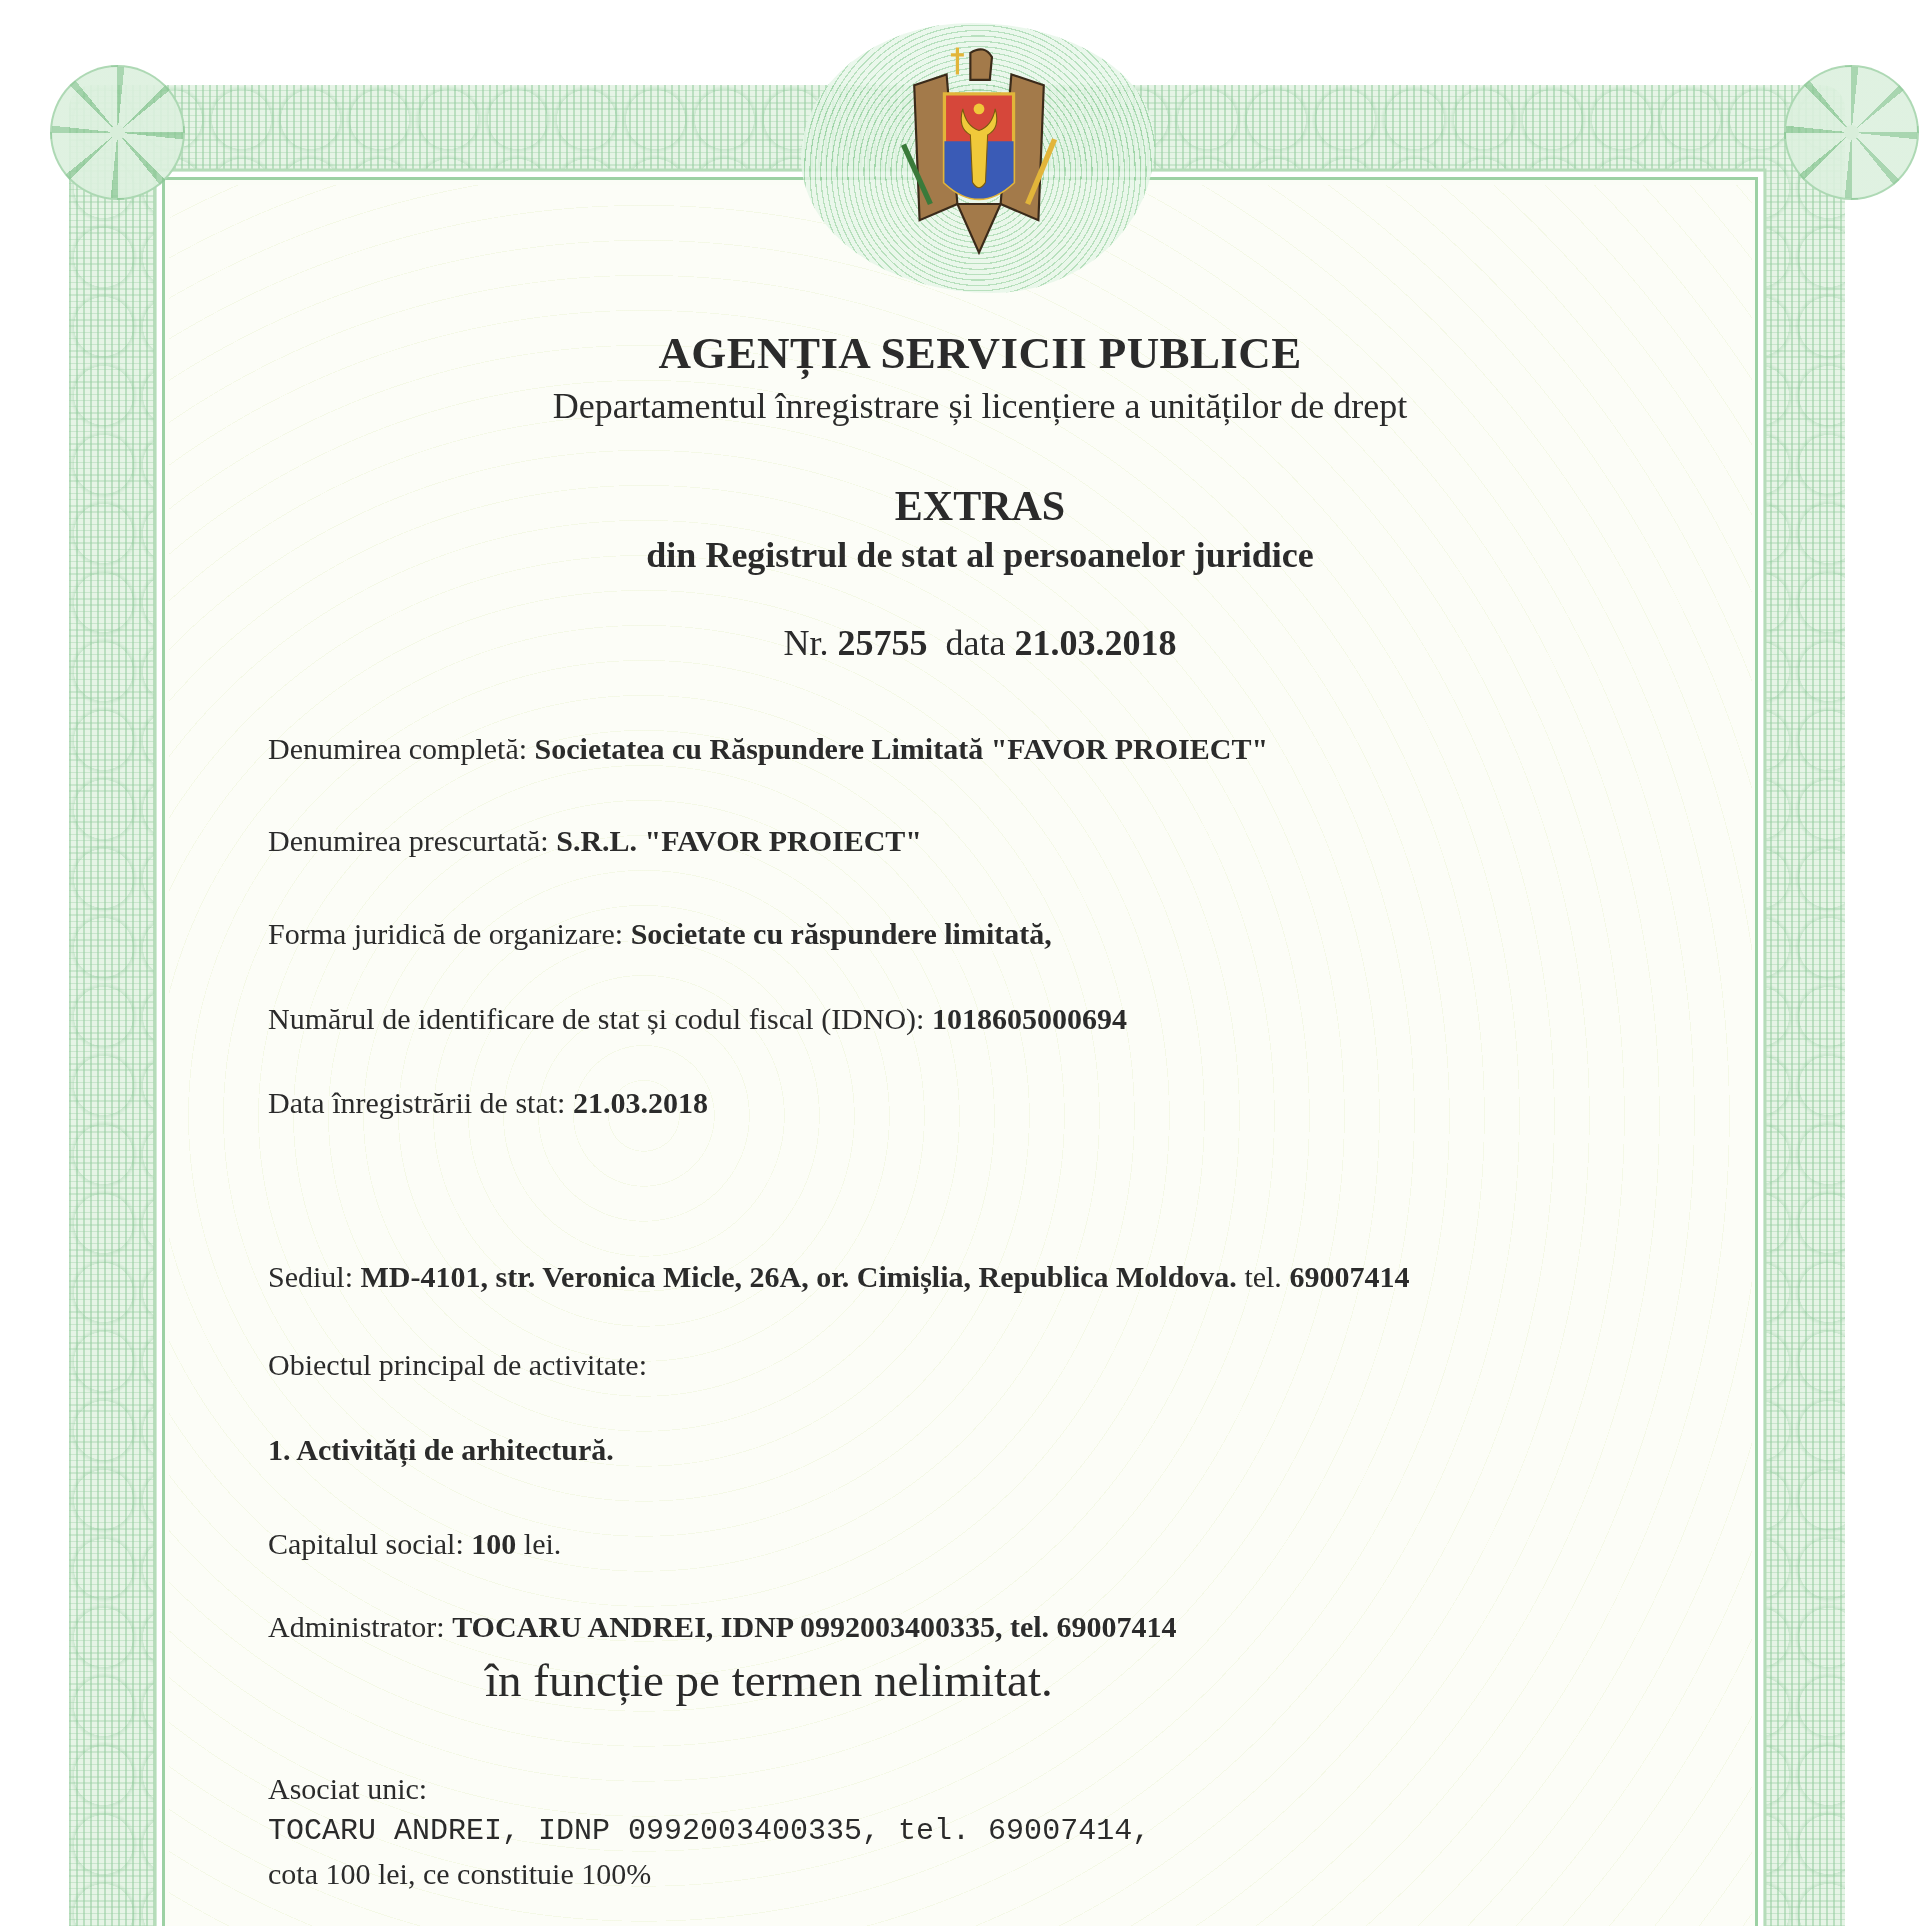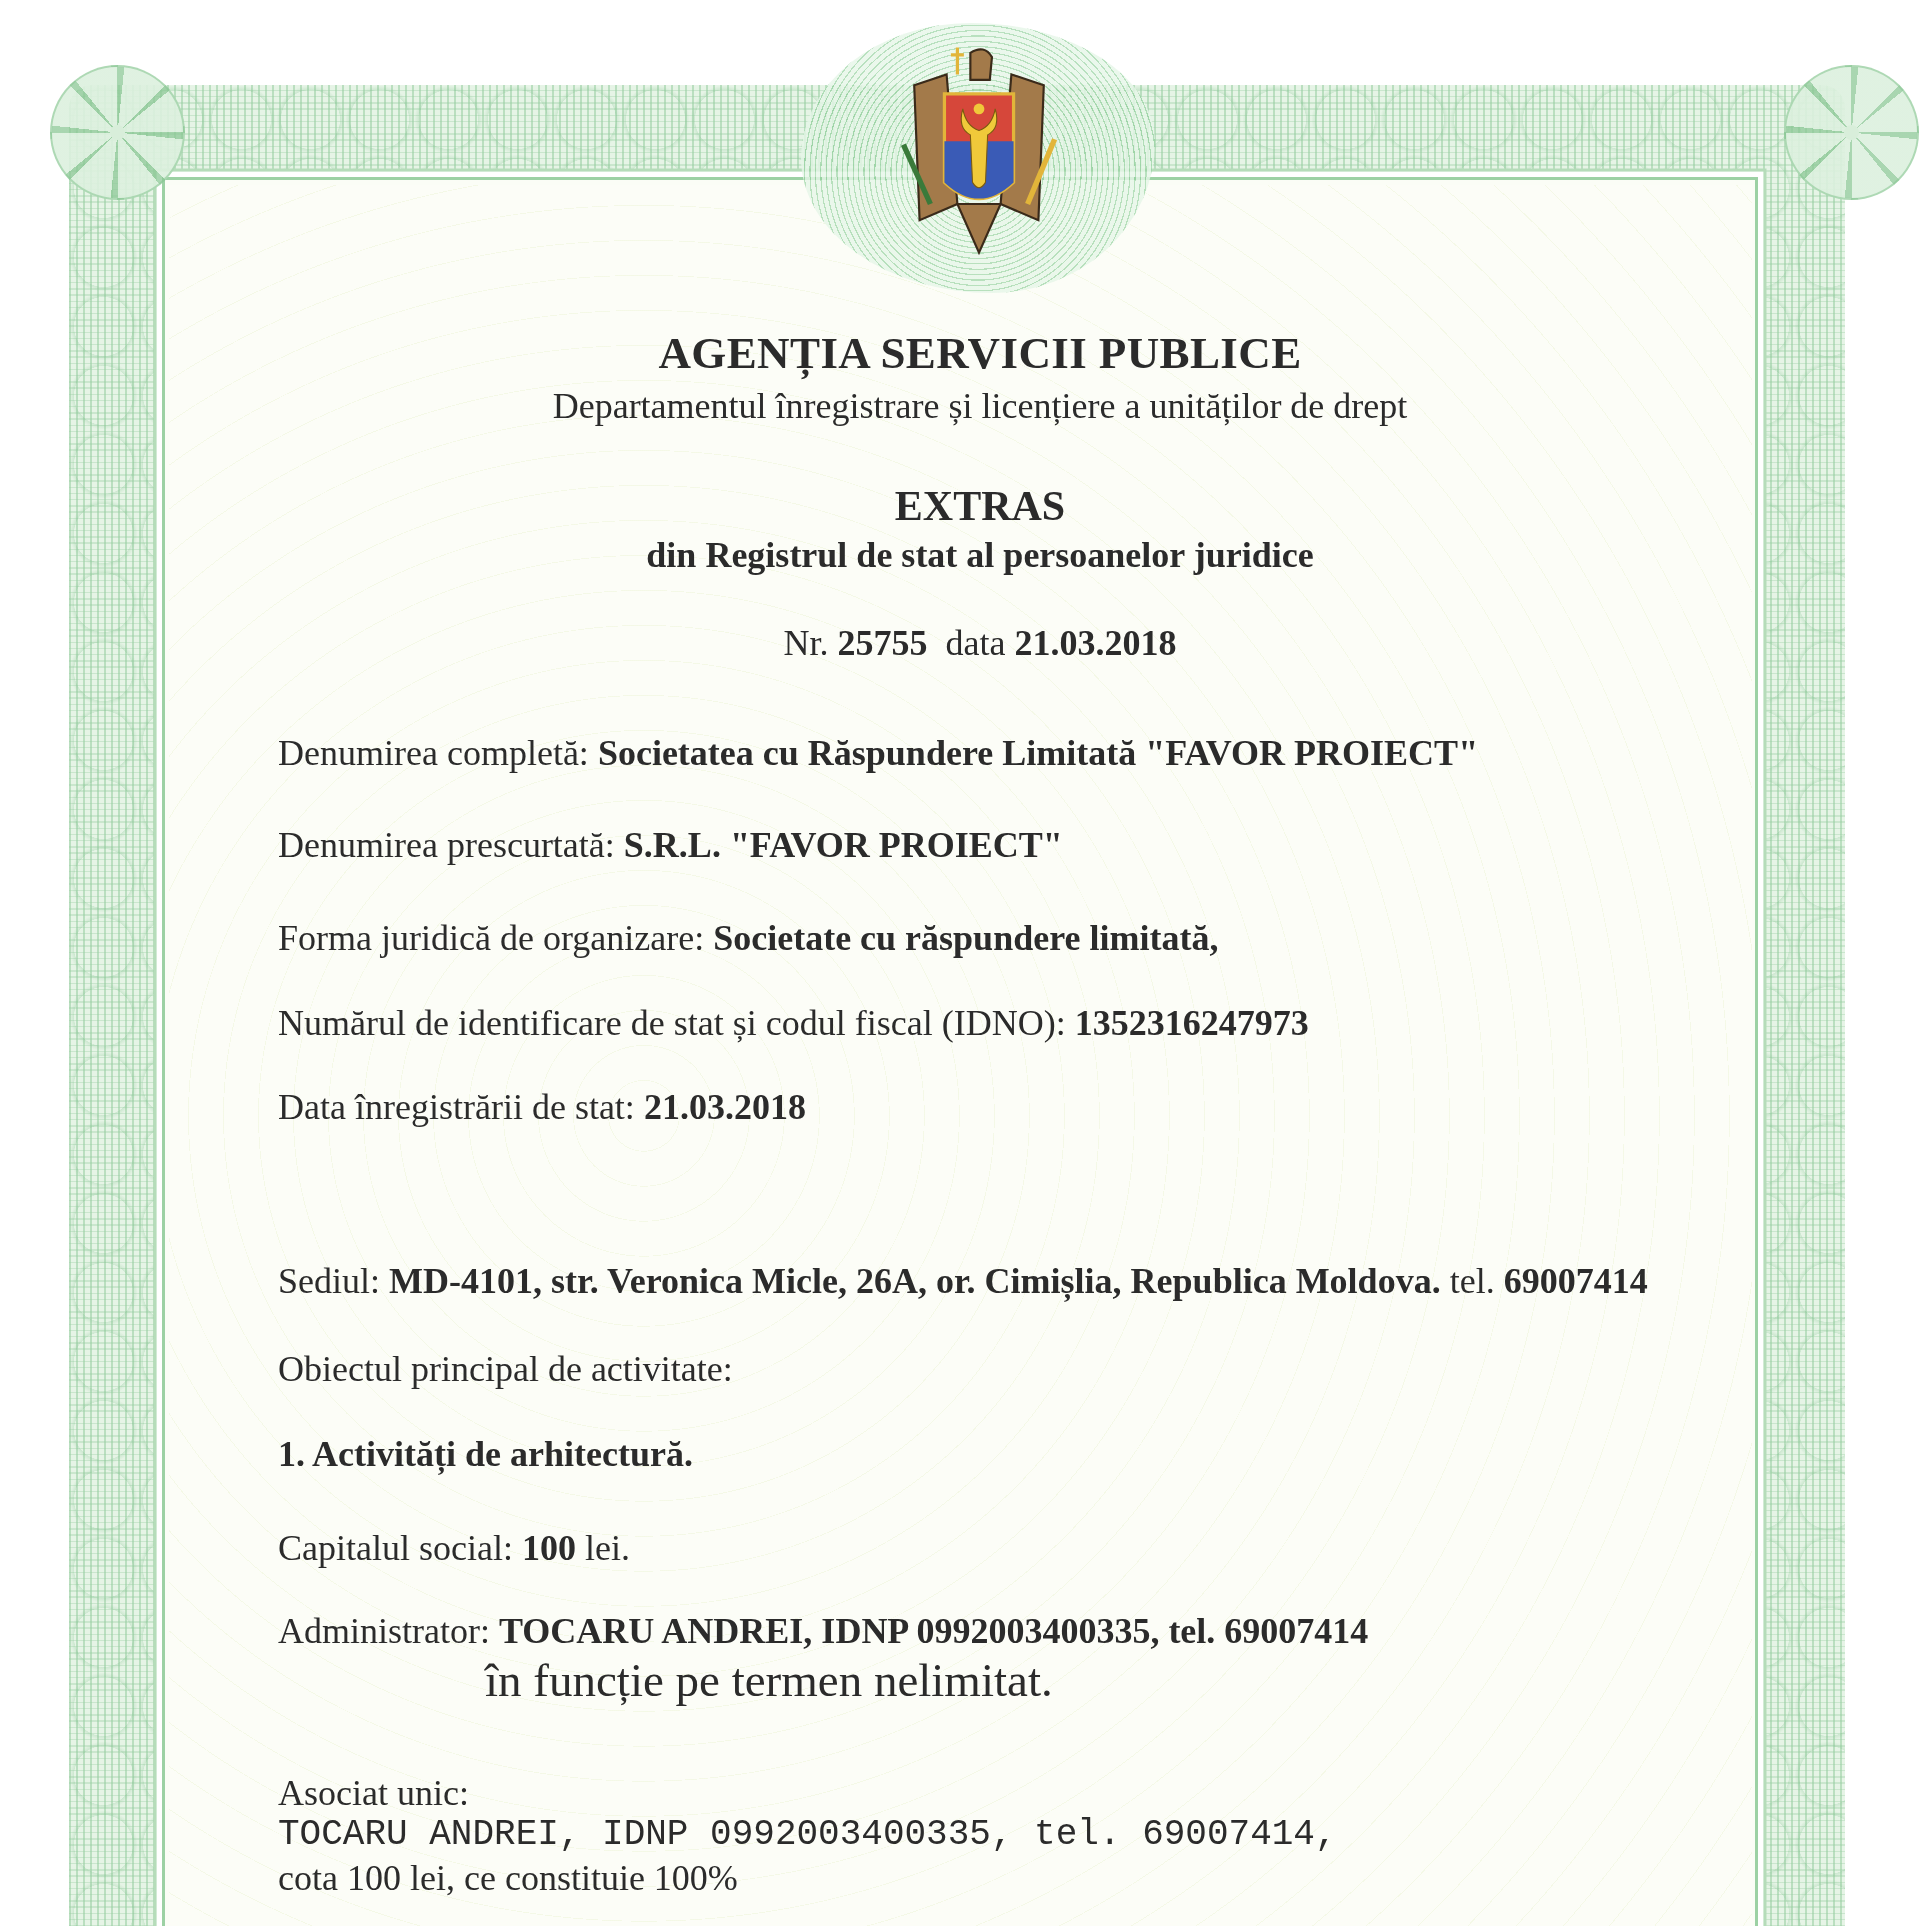--- a/index.html
+++ b/index.html
@@ -59,21 +59,21 @@
     .coat-of-arms { position: absolute; left: 871px; top: 42px; width: 216px; height: 216px; }
 
     
     .t { position: absolute; color: #2b2b2b; font-family: "Liberation Serif", "DejaVu Serif", serif; white-space: nowrap; }
     .center { left: 0; width: 1960px; text-align: center; }
     .h1 { top: 327px; font-size: 45px; font-weight: bold; letter-spacing: 0.4px; }
     .sub { top: 385px; font-size: 36px; }
     .h2 { top: 482px; font-size: 42px; font-weight: bold; }
     .h3 { top: 534px; font-size: 36px; font-weight: bold; }
     .nr { top: 622px; font-size: 36px; }
-    .row { left: 278px; font-size: 36px; }
+    .row { left: 268px; font-size: 30px; }
     b, .b { font-weight: bold; }
   </style>
 </head>
 <body>
 
 <div class="page">
 
   <div class="border-outer"></div>
   <div class="border-wave"></div>
   <div class="border-inner-line"></div>
@@ -122,21 +122,21 @@
   <div class="t row" style="top:824px;">
     <span>Denumirea prescurtată:</span>
     <b>S.R.L. "FAVOR PROIECT"</b>
   </div>
   <div class="t row" style="top:917px;">
     <span>Forma juridică de organizare:</span>
     <b>Societate cu răspundere limitată,</b>
   </div>
   <div class="t row" style="top:1002px;">
     <span>Numărul de identificare de stat și codul fiscal (IDNO):</span>
-    <b>1352316247973</b>
+    <b>1018605000694</b>
   </div>
   <div class="t row" style="top:1086px;">
     <span>Data înregistrării de stat:</span>
     <b>21.03.2018</b>
   </div>
   <div class="t row" style="top:1260px;">
     <span>Sediul:</span>
     <b>MD-4101, str. Veronica Micle, 26A, or. Cimișlia, Republica Moldova.</b>
     <span>tel.</span>
     <b>69007414</b>

